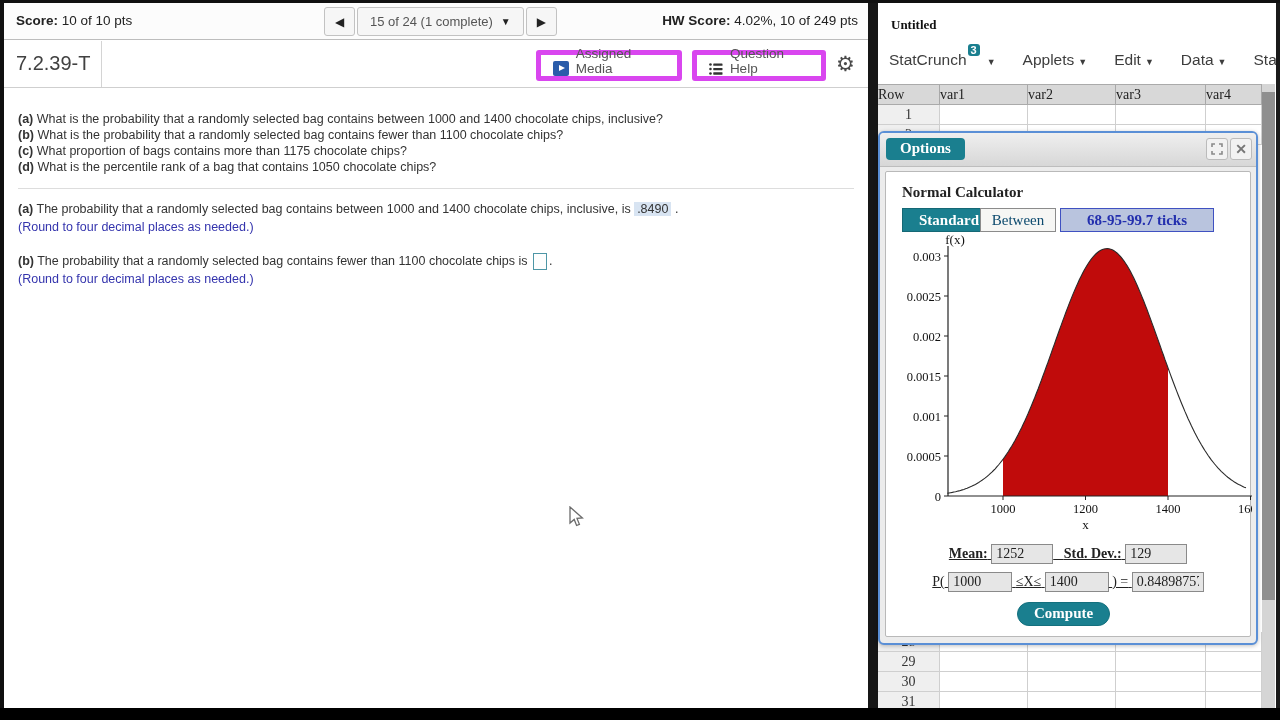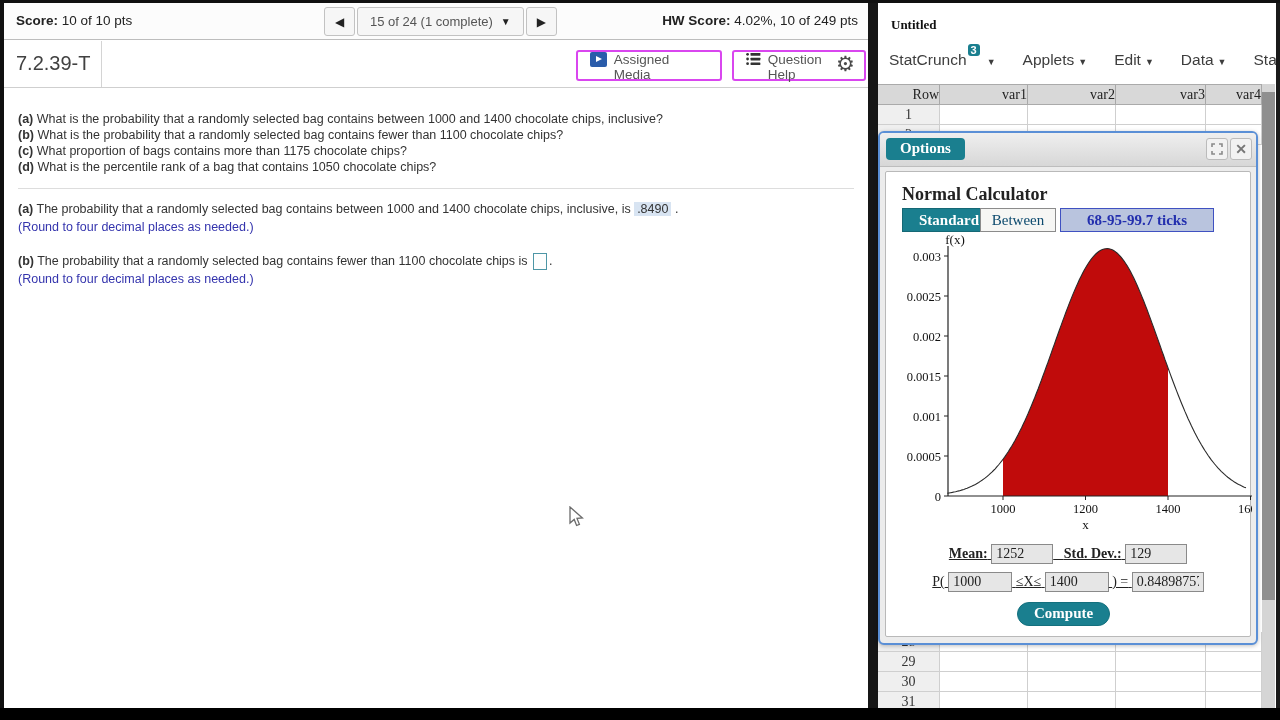--- a/index.html
+++ b/index.html
@@ -18,23 +18,23 @@
   .nav-dd { background:#f6f6f6; border:1px solid #c2c2c2; border-radius:3px; padding:0 12px;
             display:flex; align-items:center; gap:8px; font-size:13px; color:#555; cursor:pointer; }
   .nav-dd .caret { font-size:10px; color:#222; }
   .hw-group { position:absolute; right:10px; top:10px; }
   b.inlab { font-weight:bold; }
 
   .q-bar { position:absolute; left:0; top:38px; width:100%; height:47px; background:#fff;
            border-bottom:1px solid #cfcfcf; }
   .q-id { position:absolute; left:12px; top:11px; font-size:20px; color:#414141; }
   .q-divider { position:absolute; left:97px; top:0; width:1px; height:100%; background:#d4d4d4; }
-  .tool-btn { position:absolute; top:9px; height:31px; background:#fff; border:2px solid #d946ef;
-              border-radius:3px; display:flex; align-items:flex-start; gap:7px; padding:0 12px;
-              font-size:13.5px; color:#555; cursor:pointer;margin-left:40px; }
+  .tool-btn { position:absolute; top:9px; height:31px; background:#fff; border:5px solid #d946ef;
+              border-radius:3px; display:flex; align-items:flex-end; gap:7px; padding:0 12px;
+              font-size:13.5px; color:#555; cursor:pointer; }
   .media-btn { left:532px; width:146px; }
   .help-btn { left:688px; width:134px; }
   .media-icon { width:17px; height:15px; background:#2a5caa; border-radius:2px; position:relative; }
   .media-icon::after { content:""; position:absolute; left:6px; top:4px; border-left:6px solid #fff;
                        border-top:3.5px solid transparent; border-bottom:3.5px solid transparent; }
   .gear { position:absolute; left:832px; top:12px; font-size:21px; color:#4a4a4a; cursor:pointer; line-height:1; }
 
   .content { position:absolute; left:0; top:86px; width:100%; padding:9px 14px 0 14px;
              font-size:12.5px; color:#333; }
   .intro { line-height:17px; width:832px; }
@@ -62,22 +62,22 @@
               font-family:"Liberation Sans", sans-serif; font-size:15.5px; color:#3d3d3d; white-space:nowrap; }
   .menu-item { display:flex; align-items:flex-start; gap:4px; cursor:pointer; }
   .menu-item .caret { font-size:9px; color:#3d3d3d; margin-top:6px; }
   .menu-badge { background:#1a7f8f; color:#fff; font-size:11px; font-weight:bold; border-radius:3px;
                 padding:0 3px; position:relative; top:-7px; left:-3px; }
 
   
   .sheet-header { position:absolute; left:0; top:81px; width:384px; height:21px; display:grid;
                   grid-template-columns:62px 88px 88px 90px 56px; background:#d8d8d8;
                   border-top:1px solid #aaa; border-bottom:1px solid #aaa; }
-  .sheet-header div { border-right:1px solid #a8a8a8; font-size:14px; text-align:right;
-                      color:#222; line-height:19px;margin-left:24px; }
+  .sheet-header div { border-right:1px solid #a8a8a8; font-size:14px; text-align:left;
+                      color:#222; line-height:19px; }
   .sheet-rows { position:absolute; left:0; width:384px; }
   .sheet-rows.top { top:102px; }
   .sheet-rows.bottom { top:629px; }
   .srow { display:grid; grid-template-columns:62px 88px 88px 90px 56px; height:20px; }
   .srow div { border-right:1px solid #cfcfcf; border-bottom:1px solid #cfcfcf; background:#fff; }
   .srow div:first-child { background:#efefef; text-align:center; font-size:14px; color:#333; line-height:19px; }
   .scrollbar { position:absolute; left:384px; top:81px; width:13px; height:624px; background:#d5d5d5; }
   .scroll-thumb { position:absolute; left:0; top:8px; width:13px; height:508px; background:#8f8f8f; }
   .edge-noise { position:absolute; left:1276px; top:0; width:4px; height:720px; background:#1a1a1a; }
 
@@ -88,21 +88,21 @@
                   background:linear-gradient(#efefef,#d7d7d7); border-bottom:1px solid #bdbdbd; }
   .dlg-title-btn { position:absolute; left:6px; top:5px; background:#1a7f8f; color:#fff;
                    font-size:15px; font-weight:bold; padding:2px 14px 3px 14px; border-radius:4px; cursor:pointer; }
   .dlg-icon-btn { position:absolute; top:5px; width:22px; height:22px; background:#f2f2f2;
                   border:1px solid #bbb; border-radius:3px; display:flex; align-items:center;
                   justify-content:center; color:#777; cursor:pointer; }
   .dlg-expand { left:326px; }
   .dlg-close { left:350px; font-size:14px; font-weight:bold; font-family:"Liberation Sans",sans-serif; }
   .dlg-body { position:absolute; left:5px; top:38px; width:366px; height:466px; background:#fff;
               border:1px solid #b9b9b9; border-radius:2px; }
-  .dlg-heading { position:absolute; left:16px; top:12px; font-size:18px; font-weight:bold; color:#222; }
+  .dlg-heading { position:absolute; left:16px; top:12px; font-size:15px; font-weight:bold; color:#222; }
   .tab-row { position:absolute; left:16px; top:36px; width:340px; height:25px; }
   .tab { position:absolute; top:0; height:24px; font-size:15px; cursor:pointer; text-align:center; }
   .tab-standard { left:0; width:94px; background:#1a7f8f; color:#fff; font-weight:bold;
                   border:1px solid #156875; line-height:22px; }
   .tab-between { left:78px; width:76px; background:#f6f6f4; color:#0c4a6e; border:1px solid #8b8b8b;
                  line-height:22px; }
   .ticks-btn { position:absolute; left:158px; top:0; width:154px; height:24px; background:#b9c4de;
                border:1px solid #3f51c1; color:#232fae; font-weight:bold; font-size:15px;
                line-height:22px; text-align:center; cursor:pointer; }
   .chart-svg { position:absolute; left:0; top:60px; width:366px; height:302px; }

